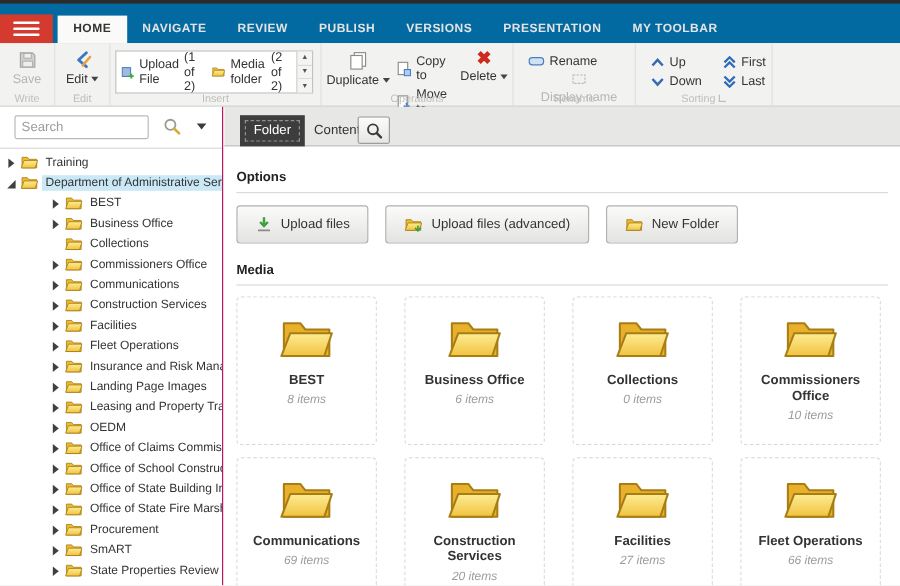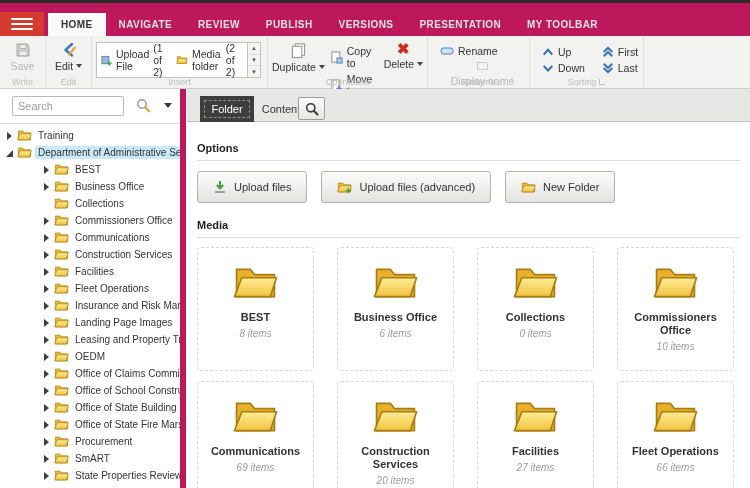--- a/index.html
+++ b/index.html
@@ -4,21 +4,21 @@
 <style>
   * { margin:0; padding:0; box-sizing:border-box; }
   html,body { background:#e9e9e9; }
   .app {
     position:relative; width:750px; height:488px; overflow:hidden;
     background:#fff; font-family:"Liberation Sans", sans-serif;
     -webkit-font-smoothing:antialiased;
   }
 
   
-  .topbar { position:absolute; top:0; left:0; right:0; height:36px; background:#be185d; }
+  .topbar { position:absolute; top:0; left:0; right:0; height:36px; background:#0369a1; }
   .topbar::before { content:""; position:absolute; top:0; left:0; right:0; height:3px; background:#2b2b2b; }
   .menu-btn {
     position:absolute; left:0; top:12px; width:44px; height:24px; background:#d53a2e;
     display:flex; flex-direction:column; align-items:center; justify-content:center; gap:3px; cursor:pointer;
   }
   .menu-btn i { display:block; width:22px; height:2px; background:#fff; border-radius:1px; }
   .tabs { position:absolute; left:48px; top:13px; height:23px; display:flex; }
   .tab {
     padding:0 13px; font-size:10px; font-weight:bold; letter-spacing:.4px;
     color:#e3e3e3; display:flex; align-items:center; white-space:nowrap; cursor:pointer;
@@ -69,21 +69,21 @@
   .sort-grid {
     display:grid; grid-template-columns:auto auto; gap:4px 16px;
     margin:6px 0 0 8px; font-size:10.5px; color:#333;
   }
   .sort-cell { display:flex; align-items:center; gap:4px; cursor:pointer; }
   .launcher { display:inline-block; width:6px; height:6px; margin-left:3px; border-left:1px solid #bdbdbb; border-bottom:1px solid #bdbdbb; }
 
   
   .sidebar {
     position:absolute; top:89px; left:0; width:186px; bottom:0;
-    background:#fff; border-right:6px solid #be185d;
+    background:#fff; border-right:1px solid #be185d;
   }
   .search-row { position:relative; height:35px; border-bottom:1px solid #dadada; }
   .search-input {
     position:absolute; left:12px; top:7px; width:112px; height:20px;
     border:1px solid #b9b9b7; border-radius:2px; font-size:11px; padding:0 5px; color:#333;
     font-family:"Liberation Sans", sans-serif;
   }
   .search-input::placeholder { color:#9b9b99; }
   .search-mag { position:absolute; left:136px; top:9px; cursor:pointer; }
   .search-caret {

